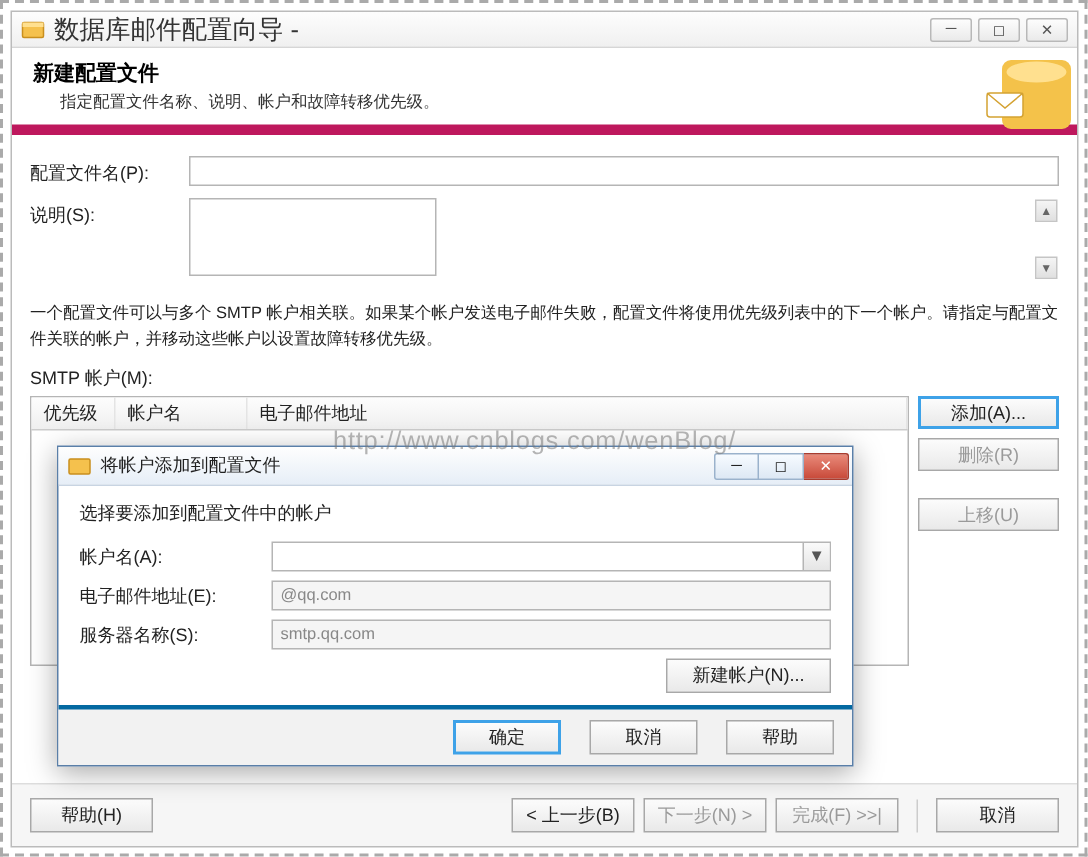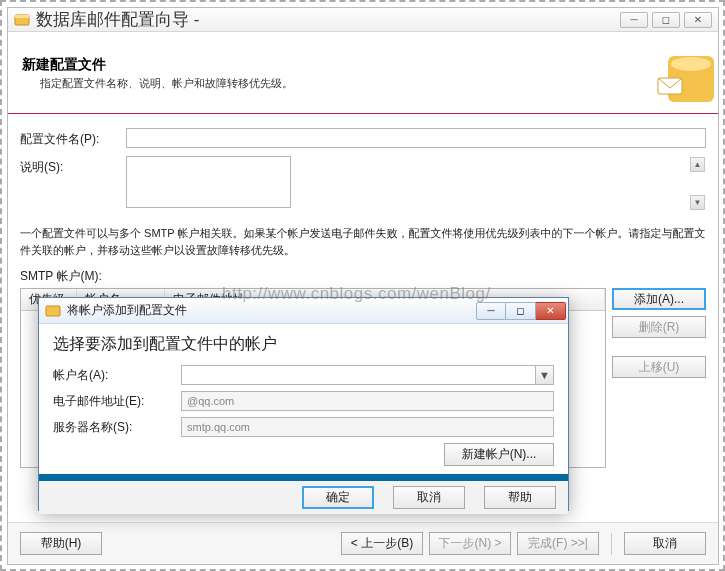--- a/index.html
+++ b/index.html
@@ -6,21 +6,21 @@
 body { width: 725px; height: 571px; background: #fff; position: relative; overflow: hidden; font-size: 12px; color: #222; border: 2px dashed #aaa; }
 
 
 .main-window { position: absolute; left: 5px; top: 5px; width: 712px; height: 558px; background: #fff; border: 1px solid #bbb; }
 .titlebar { height: 24px; background: linear-gradient(#fdfdfd,#f0f0f0); border-bottom: 1px solid #d6d6d6; display: flex; align-items: center; padding: 0 6px; }
 .titlebar .app-icon { width: 16px; height: 16px; margin-right: 6px; }
 .titlebar .title-text { flex: 1; font-size: 17px; color: #333; }
 .win-btns { display: flex; gap: 4px; }
 .win-btn { width: 28px; height: 16px; border: 1px solid #b8b8b8; border-radius: 2px; background: linear-gradient(#fdfdfd,#eaeaea); display: flex; align-items: center; justify-content: center; font-size: 10px; color: #555; }
 
-.header-area { padding: 8px 14px 22px 14px; border-bottom: 1px solid #be185d; position: relative; background: #fff; margin-top: 16px; }
+.header-area { padding: 8px 14px 8px 14px; border-bottom: 7px solid #be185d; position: relative; background: #fff; }
 .header-area h1 { font-size: 14px; font-weight: bold; color: #000; }
 .header-area .subtitle { font-size: 11px; color: #333; padding-left: 18px; margin-top: 2px; }
 .header-icon { position: absolute; right: 0; top: 0; width: 64px; height: 60px; }
 
 .body-area { padding: 14px 12px 0 12px; }
 .form-row { display: flex; align-items: flex-start; margin-bottom: 8px; }
 .form-row > label { width: 106px; font-size: 12px; padding-top: 3px; }
 .text-input { flex: 1; height: 20px; border: 1px solid #b5b5b5; background: #fff; font-size: 12px; padding: 0 4px; }
 .textarea { flex: 1; height: 52px; border: 1px solid #b5b5b5; background: #fff; resize: none; font-size: 12px; padding: 2px 4px; position: relative; }
 
@@ -49,29 +49,29 @@
 
 .dialog { position: absolute; left: 36px; top: 295px; width: 531px; height: 214px; background: #fff; border: 1px solid #5a7fa8; box-shadow: 0 4px 18px rgba(0,0,0,0.35); z-index: 30; }
 .dlg-titlebar { height: 26px; background: linear-gradient(#fefefe,#e6eef7); border-bottom: 1px solid #c8d4e2; display: flex; align-items: center; padding: 0 2px 0 6px; }
 .dlg-titlebar .title-text { flex: 1; font-size: 12px; color: #222; }
 .dlg-win-btns { display: flex; }
 .dlg-win-btn { width: 30px; height: 18px; border: 1px solid #9ab2cc; border-left: none; background: linear-gradient(#f7fbff,#dde8f4); display: flex; align-items: center; justify-content: center; font-size: 10px; }
 .dlg-win-btn:first-child { border-left: 1px solid #9ab2cc; border-top-left-radius: 2px; border-bottom-left-radius: 2px; }
 .dlg-win-btn.close { background: linear-gradient(#e98a7a,#c84a3a); color: #fff; border-color: #a83c2f; border-top-right-radius: 2px; border-bottom-right-radius: 2px; }
 
 .dlg-body { padding: 10px 14px 0 14px; }
-.dlg-prompt { font-size: 16px; margin-bottom: 10px; font-family: Liberation Serif, serif; }
+.dlg-prompt { font-size: 12px; margin-bottom: 10px; font-family: Liberation Serif, serif; }
 .dlg-row { display: flex; align-items: center; margin-bottom: 6px; justify-content: flex-end; }
 .dlg-row > label { width: 128px; font-size: 12px; }
 .dlg-input { flex: 1; height: 20px; border: 1px solid #b5b5b5; background: #fff; font-size: 11px; padding: 0 5px; color: #555; display: flex; align-items: center; position: relative; }
 .dlg-input.readonly { background: #f5f5f5; color: #888; }
 .combo-arrow { position: absolute; right: 0; top: 0; bottom: 0; width: 18px; background: linear-gradient(#fafafa,#e5e5e5); border-left: 1px solid #b5b5b5; display: flex; align-items: center; justify-content: center; }
 
 .dlg-newacct { display: flex; justify-content: flex-end; margin-top: 4px; }
-.dlg-footer { height: 40px; border-top: 7px solid #0369a1; background: #f2f2f2; display: flex; align-items: center; justify-content: flex-end; gap: 7px; padding: 0 12px; margin-top: 8px; }
+.dlg-footer { height: 40px; border-top: 3px solid #0369a1; background: #f2f2f2; display: flex; align-items: center; justify-content: flex-end; gap: 7px; padding: 0 12px; margin-top: 8px; }
 .dlg-btn { height: 23px; min-width: 72px; padding: 0 10px; border: 1px solid #a8a8a8; background: linear-gradient(#fcfcfc,#e9e9e9); font-size: 12px; display: flex; align-items: center; justify-content: center; margin-left: 12px; }
 .dlg-btn.primary { border: 2px solid #3ea2e8; }
 
 .watermark { position: absolute; left: 220px; top: 282px; font-size: 17px; color: rgba(120,120,120,0.55); letter-spacing: 0.5px; z-index: 50; pointer-events: none; }
 .scroll-nub { position: absolute; width: 15px; height: 15px; right: 1px; background: linear-gradient(#f5f5f5,#e0e0e0); border: 1px solid #c5c5c5; display: flex; align-items: center; justify-content: center; font-size: 8px; color: #666; }
 </style>
 </head>
 <body>
 
 <div class="main-window">

